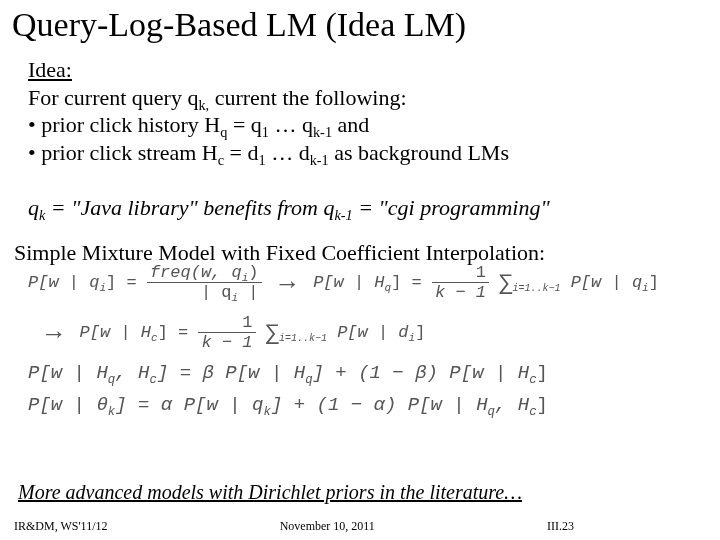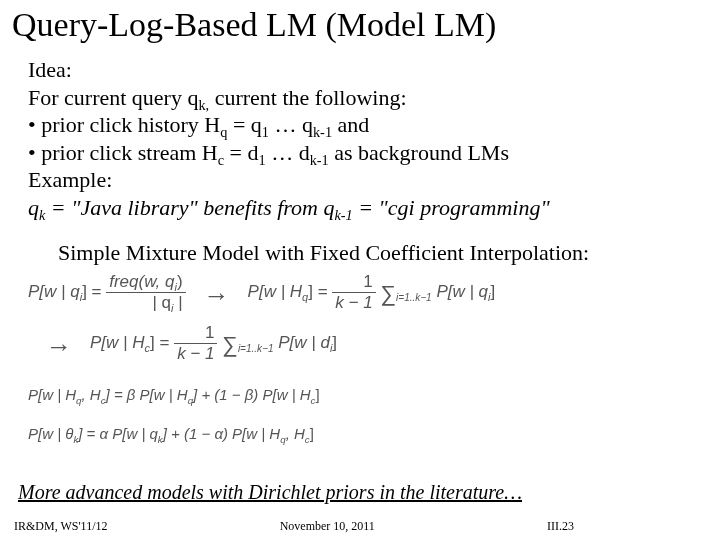--- a/index.html
+++ b/index.html
@@ -26,36 +26,35 @@
     font-weight: normal;
   }
   .idea-block {
     position: absolute;
     top: 56px;
     left: 28px;
     width: 670px;
     font-size: 22px;
     line-height: 1.25;
   }
-  .idea-block .u { }
+  .idea-block .u { text-decoration: underline; }
   .idea-block .it { font-style: italic; }
   sub { font-size: 0.65em; vertical-align: sub; line-height: 0; }
   .mixline {
     position: absolute;
     top: 240px;
     left: 14px;
     font-size: 22px;
-    margin-left: 44px;
   }
   .eq-area {
     position: absolute;
-    top: 272px;
+    top: 262px;
     left: 28px;
     width: 670px;
-    font-family: Liberation Sans, sans-serif;
+    font-family: Liberation Mono, monospace;
     font-size: 17px;
     color: #555;
   }
   .eq-row {
     display: flex;
     align-items: center;
     margin-bottom: 10px;
     min-height: 40px;
   }
   .eq-cell { white-space: nowrap; }
@@ -83,23 +82,23 @@
     vertical-align: middle;
     display: inline-block;
     position: relative;
     top: 1px;
   }
   .sumsub {
     font-size: 10px;
     vertical-align: sub;
   }
   .eq-long {
-    margin-top: 22px;
+    margin-top: 10px;
     margin-bottom: 8px;
-    font-size: 15px;
+    font-size: 19px;
     color: #555;
   }
   .advline {
     position: absolute;
     bottom: 36px;
     left: 18px;
     font-size: 20px;
     font-style: italic;
     text-decoration: underline;
   }
@@ -114,28 +113,28 @@
     padding: 0 14px;
     box-sizing: border-box;
   }
   .mi { font-style: italic; }
 </style>
 </head>
 <body>
 
 <div class="slide">
 
-  <div class="title">Query-Log-Based LM (Model LM)</div>
+  <div class="title">Query-Log-Based LM (Idea LM)</div>
 
   <div class="idea-block">
     <span class="u">Idea:</span><br>
     <span>For current query q</span><sub>k,</sub><span> current the following:</span><br>
     <span>• prior click history H</span><sub>q</sub><span> = q</span><sub>1</sub><span> … q</span><sub>k-1</sub><span> and</span><br>
     <span>• prior click stream   H</span><sub>c</sub><span> = d</span><sub>1</sub><span> … d</span><sub>k-1</sub><span> as background LMs</span><br>
-    <span class="u">Example:</span><br>
+    <br>
     <span class="it">
       <span>q</span><sub>k</sub><span> = "Java library" benefits from q</span><sub>k-1</sub><span> = "cgi programming"</span>
     </span>
   </div>
 
   <div class="mixline">Simple Mixture Model with Fixed Coefficient Interpolation:</div>
 
   <div class="eq-area">
 
     <div class="eq-row">

